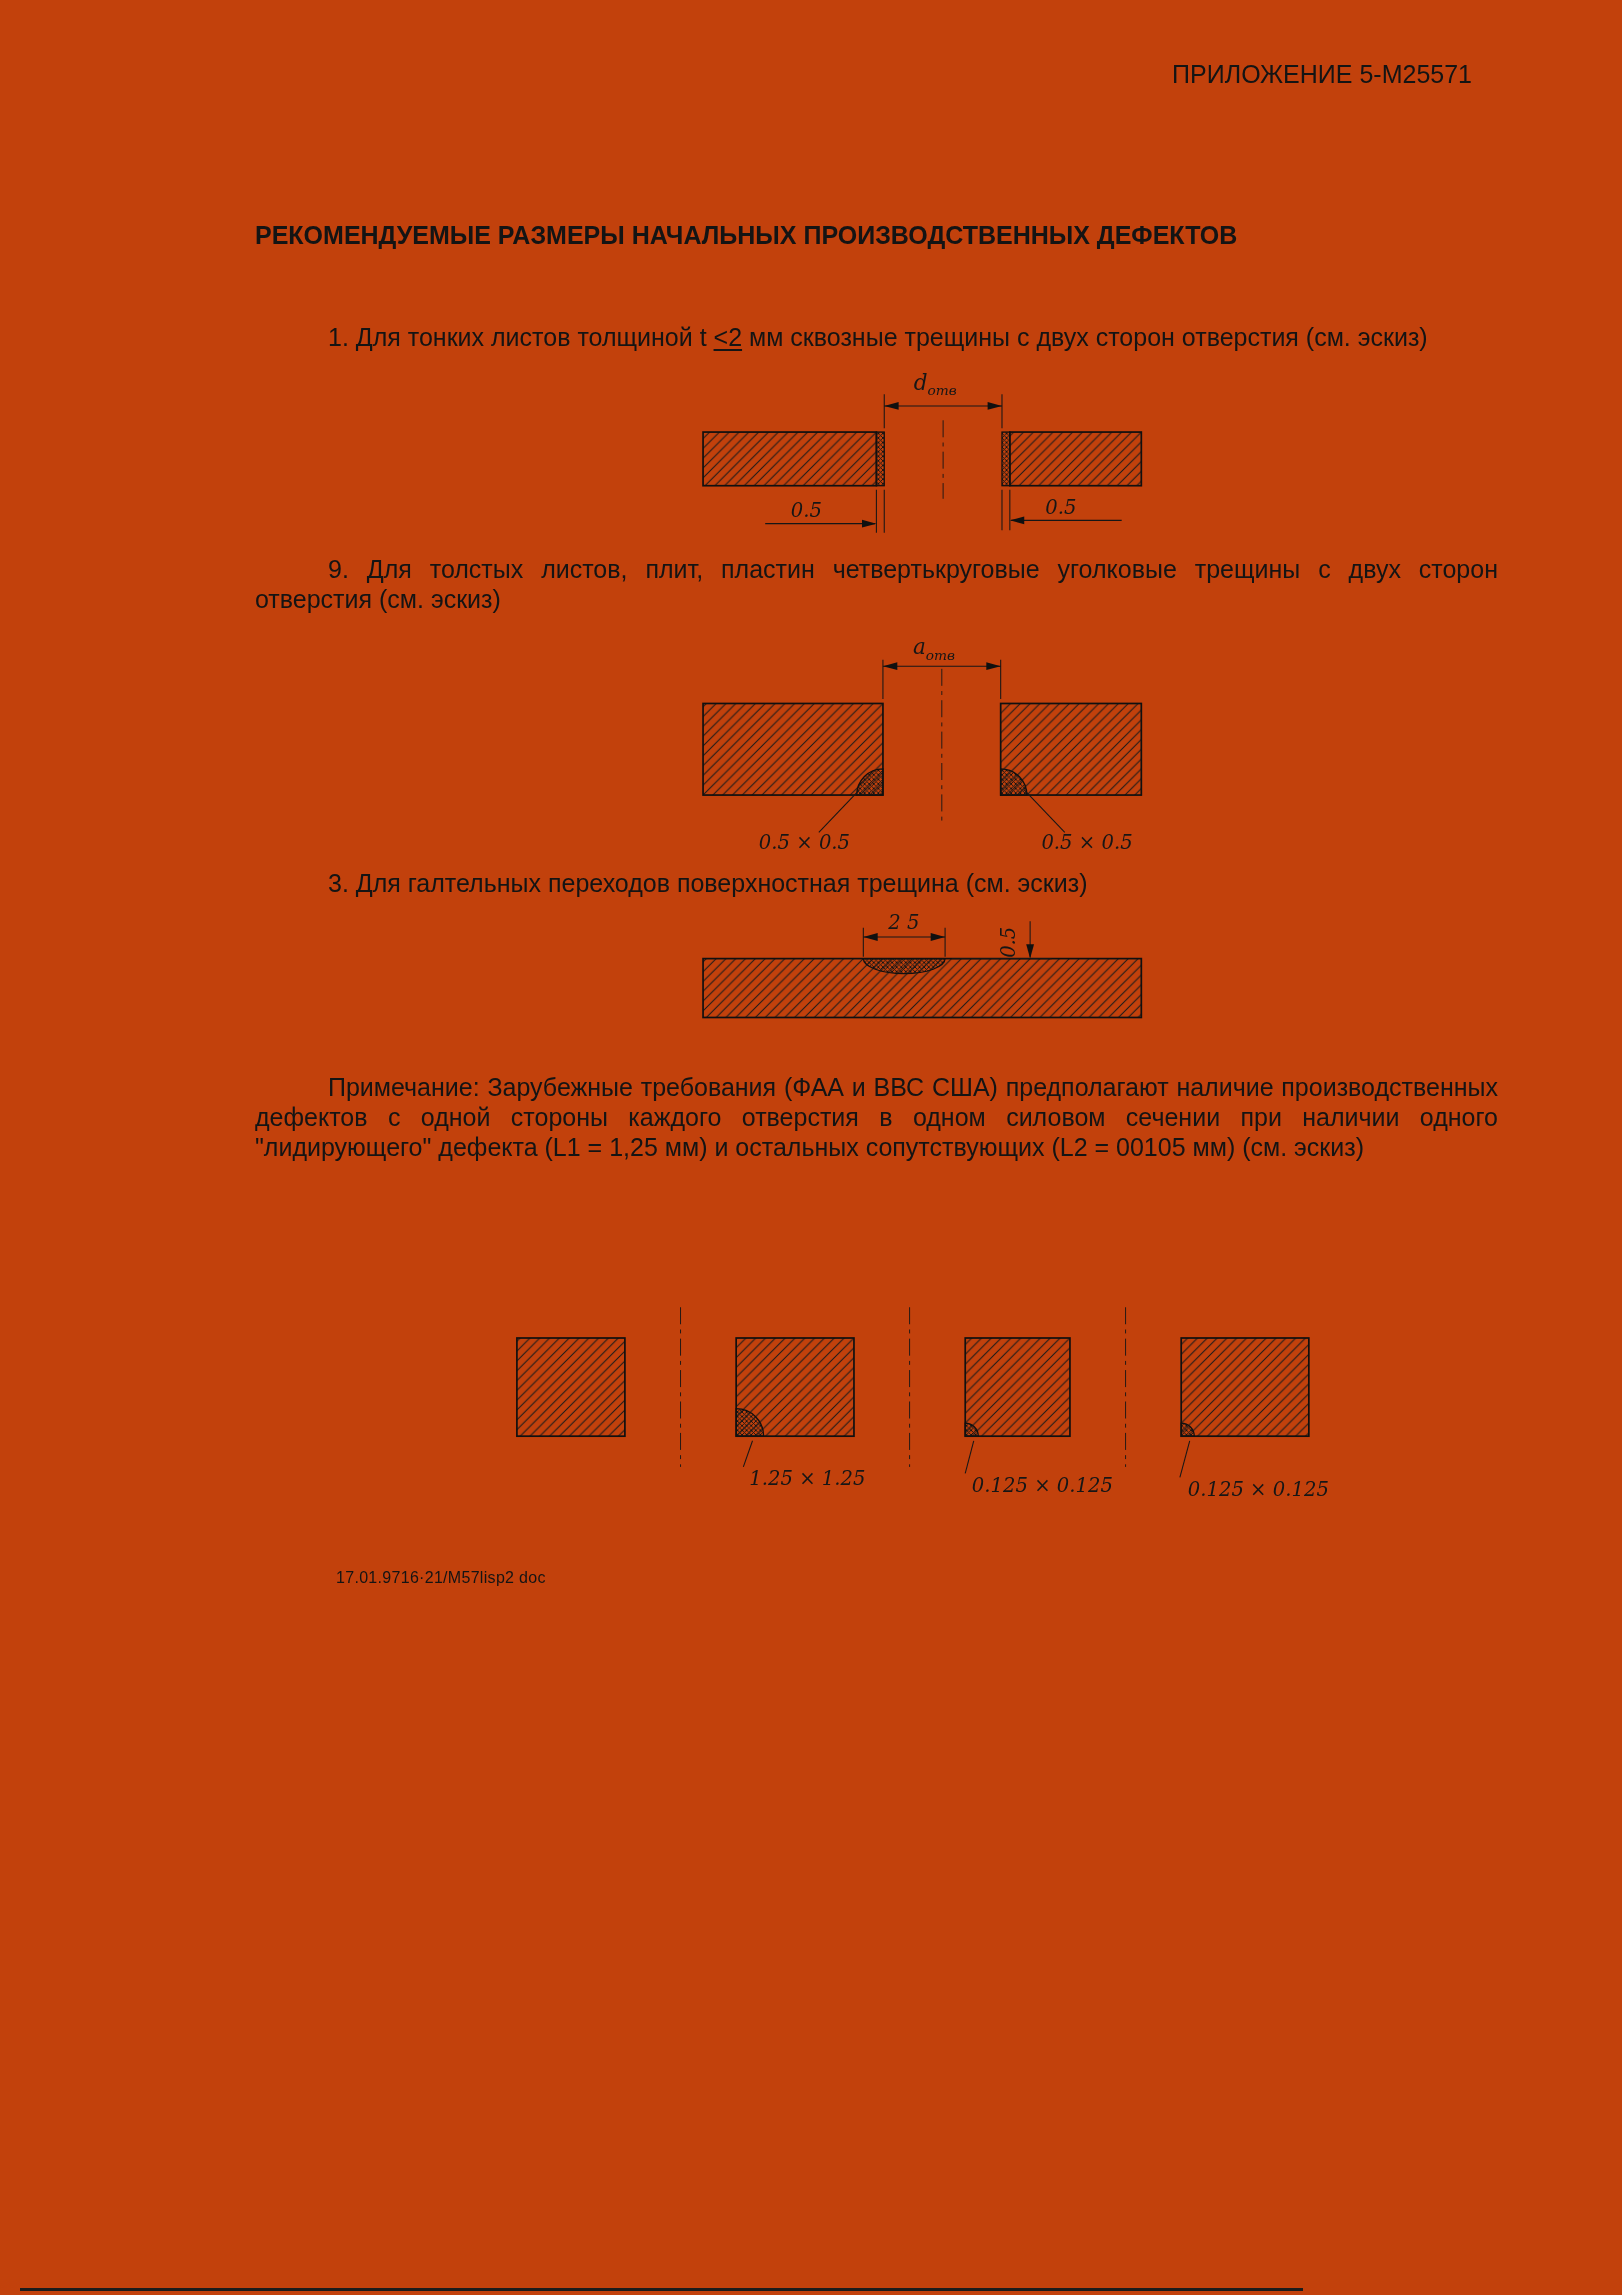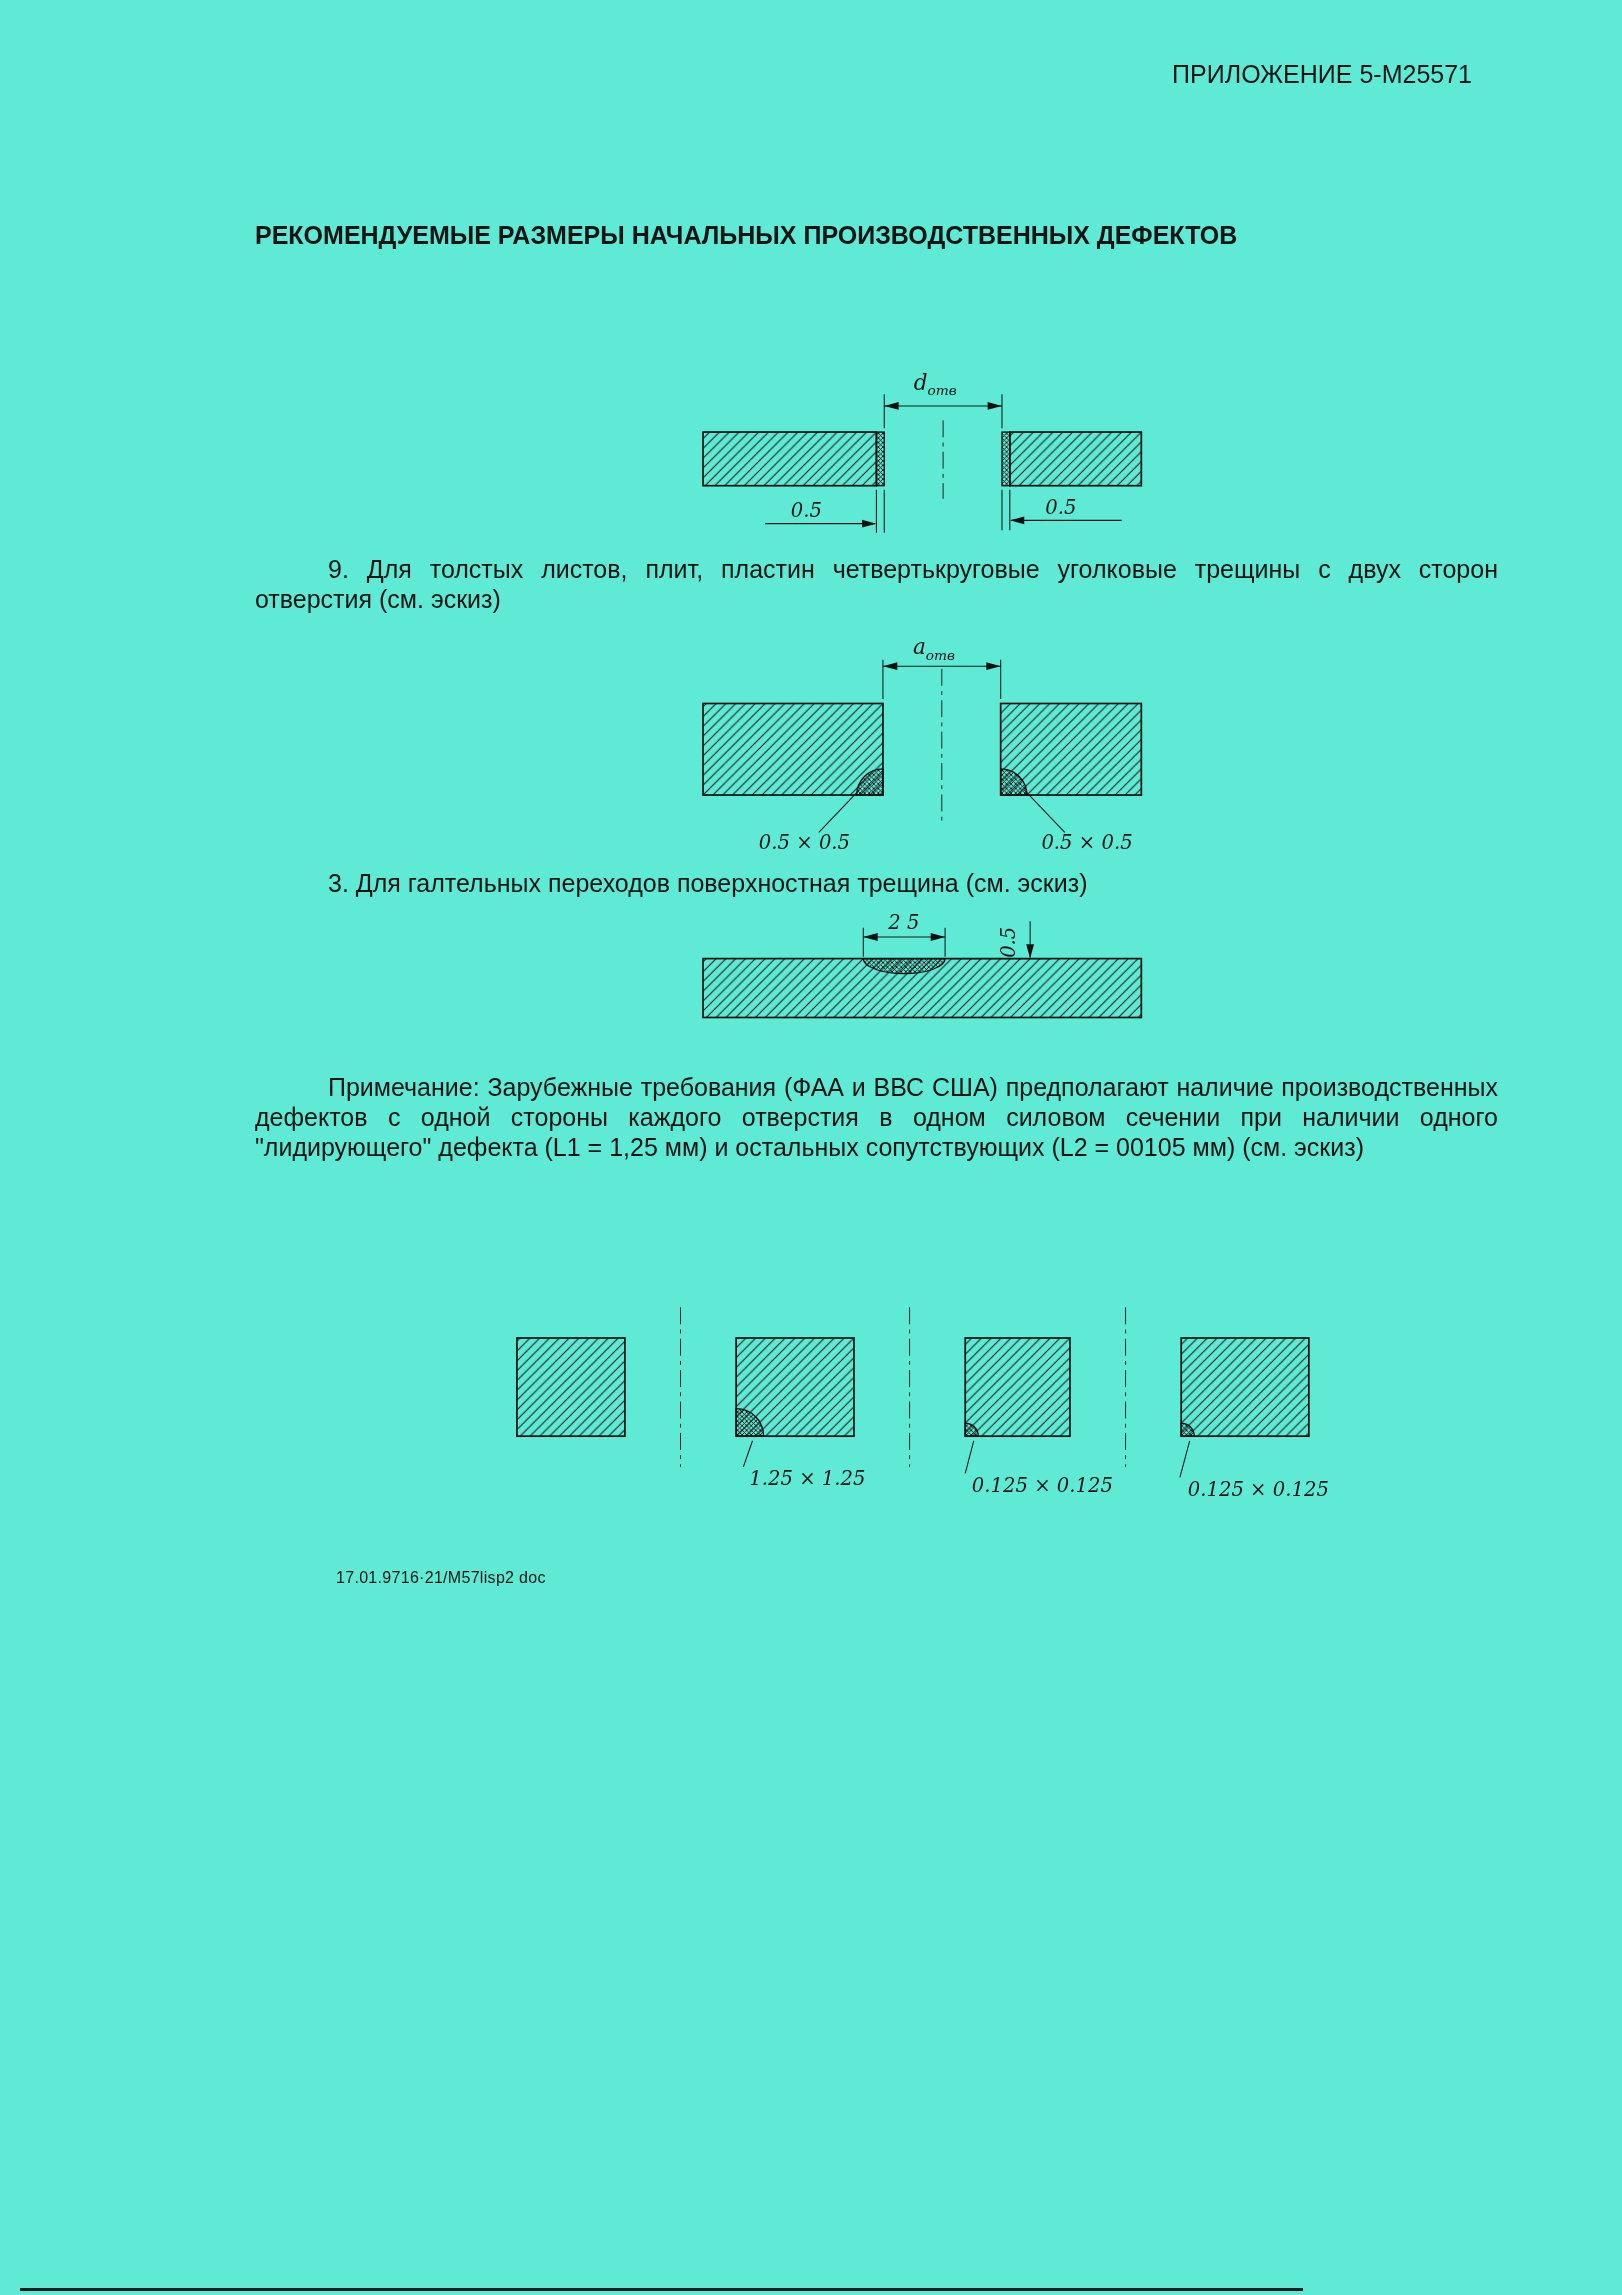--- a/index.html
+++ b/index.html
@@ -1,21 +1,21 @@
 <!DOCTYPE html>
 <html style="font-size:10.5px"><head>
 <meta charset="utf-8">
 <style>
   * { box-sizing: border-box; }
   html, body { margin: 0; padding: 0; background: #d8d8d8; }
   .page {
     position: relative;
     width: 1623px;
     height: 2295px;
-    background: #5eead4;
+    background: #c2410c;
     font-family: "Liberation Sans", "DejaVu Sans", sans-serif;
     color: #141414;
     overflow: hidden;
     margin: 0 auto;
     padding-left: 6px;
   }
   .txt {
     position: absolute;
     left: 255px;
     width: 1243px;
@@ -78,20 +78,21 @@
         <path d="M0,7 L7,0 M0,0 L7,7" stroke="#141414" stroke-width="1.4"></path>
       </pattern>
     </defs>
   </svg>
 
   <div class="header-line">ПРИЛОЖЕНИЕ 5-М25571</div>
 
   <div class="txt title" style="top:220px;">РЕКОМЕНДУЕМЫЕ РАЗМЕРЫ НАЧАЛЬНЫХ ПРОИЗВОДСТВЕННЫХ ДЕФЕКТОВ</div>
 
 
+  <div class="txt indent" style="top:322px;"><span>1. Для тонких листов толщиной t </span><span class="underl">&lt;2</span><span> мм сквозные трещины с двух сторон отверстия (см. эскиз)</span></div>
 
   <svg class="sk" style="left:654px; top:360px;" width="556" height="203" viewBox="0 0 850 310">
     <g>
       <rect x="75" y="110" width="265" height="82" fill="url(#hatch)" class="thick" stroke="#101010"></rect>
       <rect x="544" y="110" width="201" height="82" fill="url(#hatch)" class="thick" stroke="#101010"></rect>
       <rect x="340" y="110" width="12" height="82" fill="url(#xhatch)" stroke="#101010" stroke-width="2"></rect>
       <rect x="532" y="110" width="12" height="82" fill="url(#xhatch)" stroke="#101010" stroke-width="2"></rect>
       <line x1="442" y1="92" x2="442" y2="212" class="cline"></line>
     </g>
     <g>

